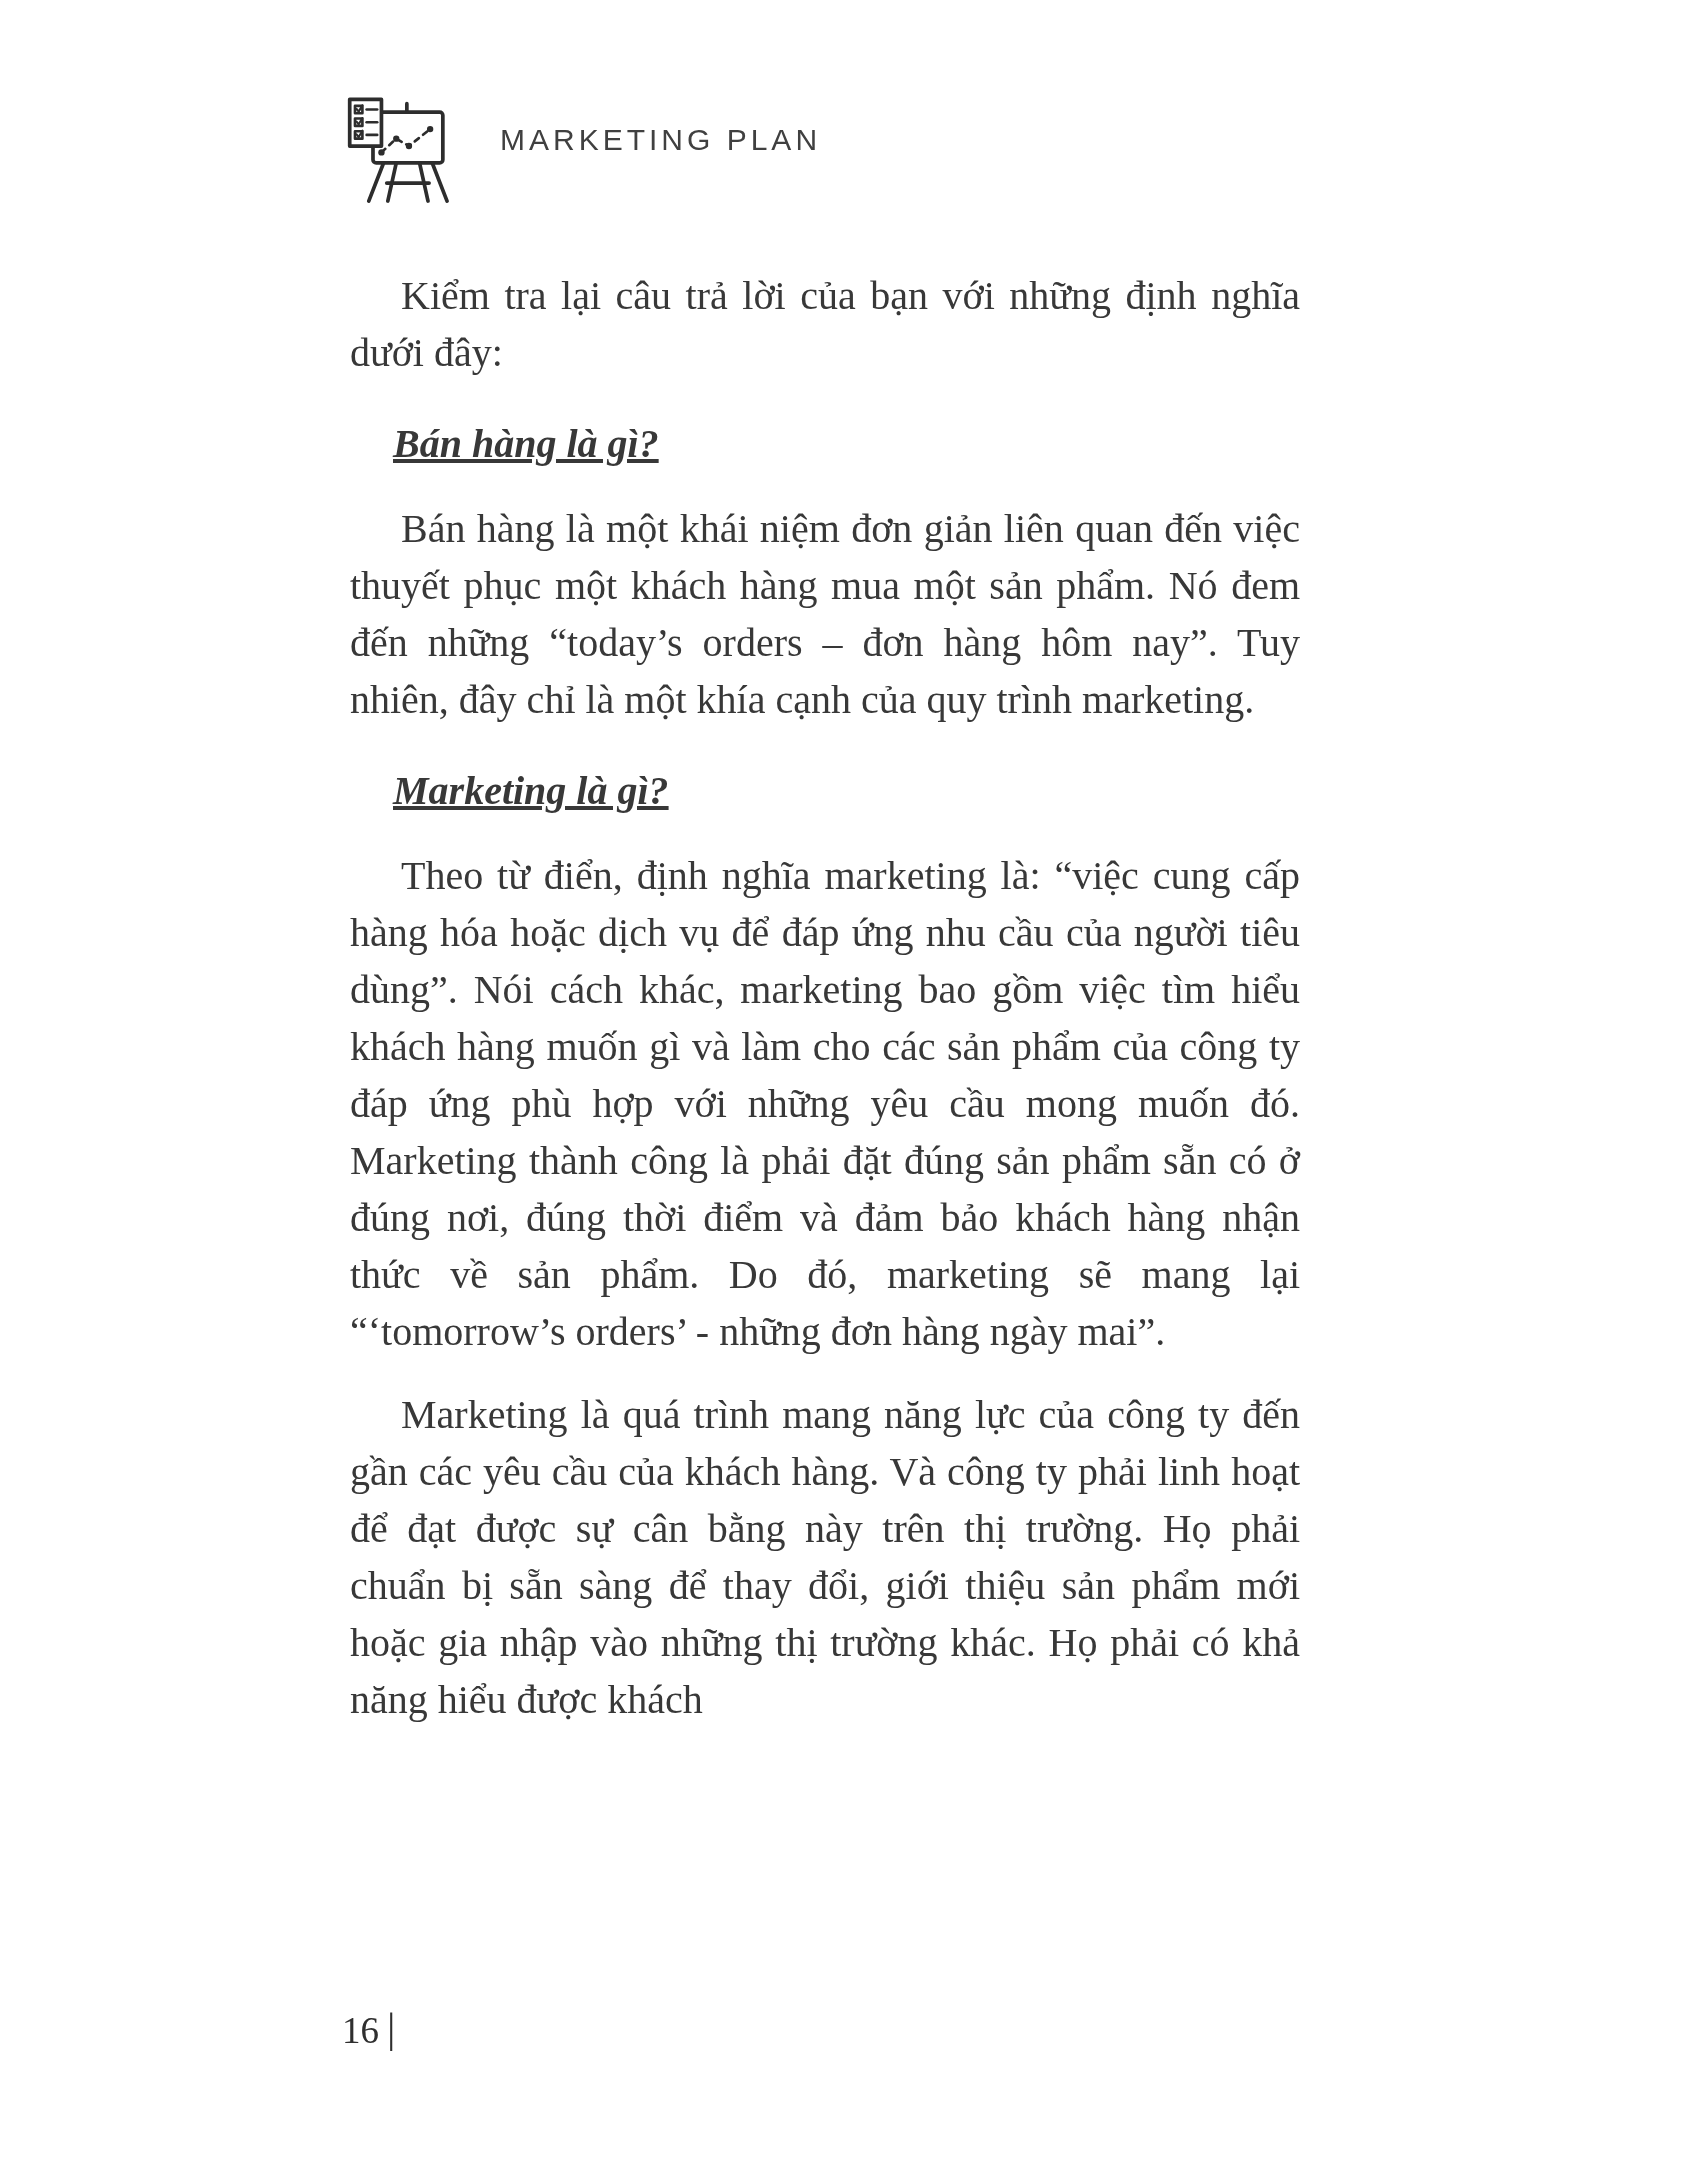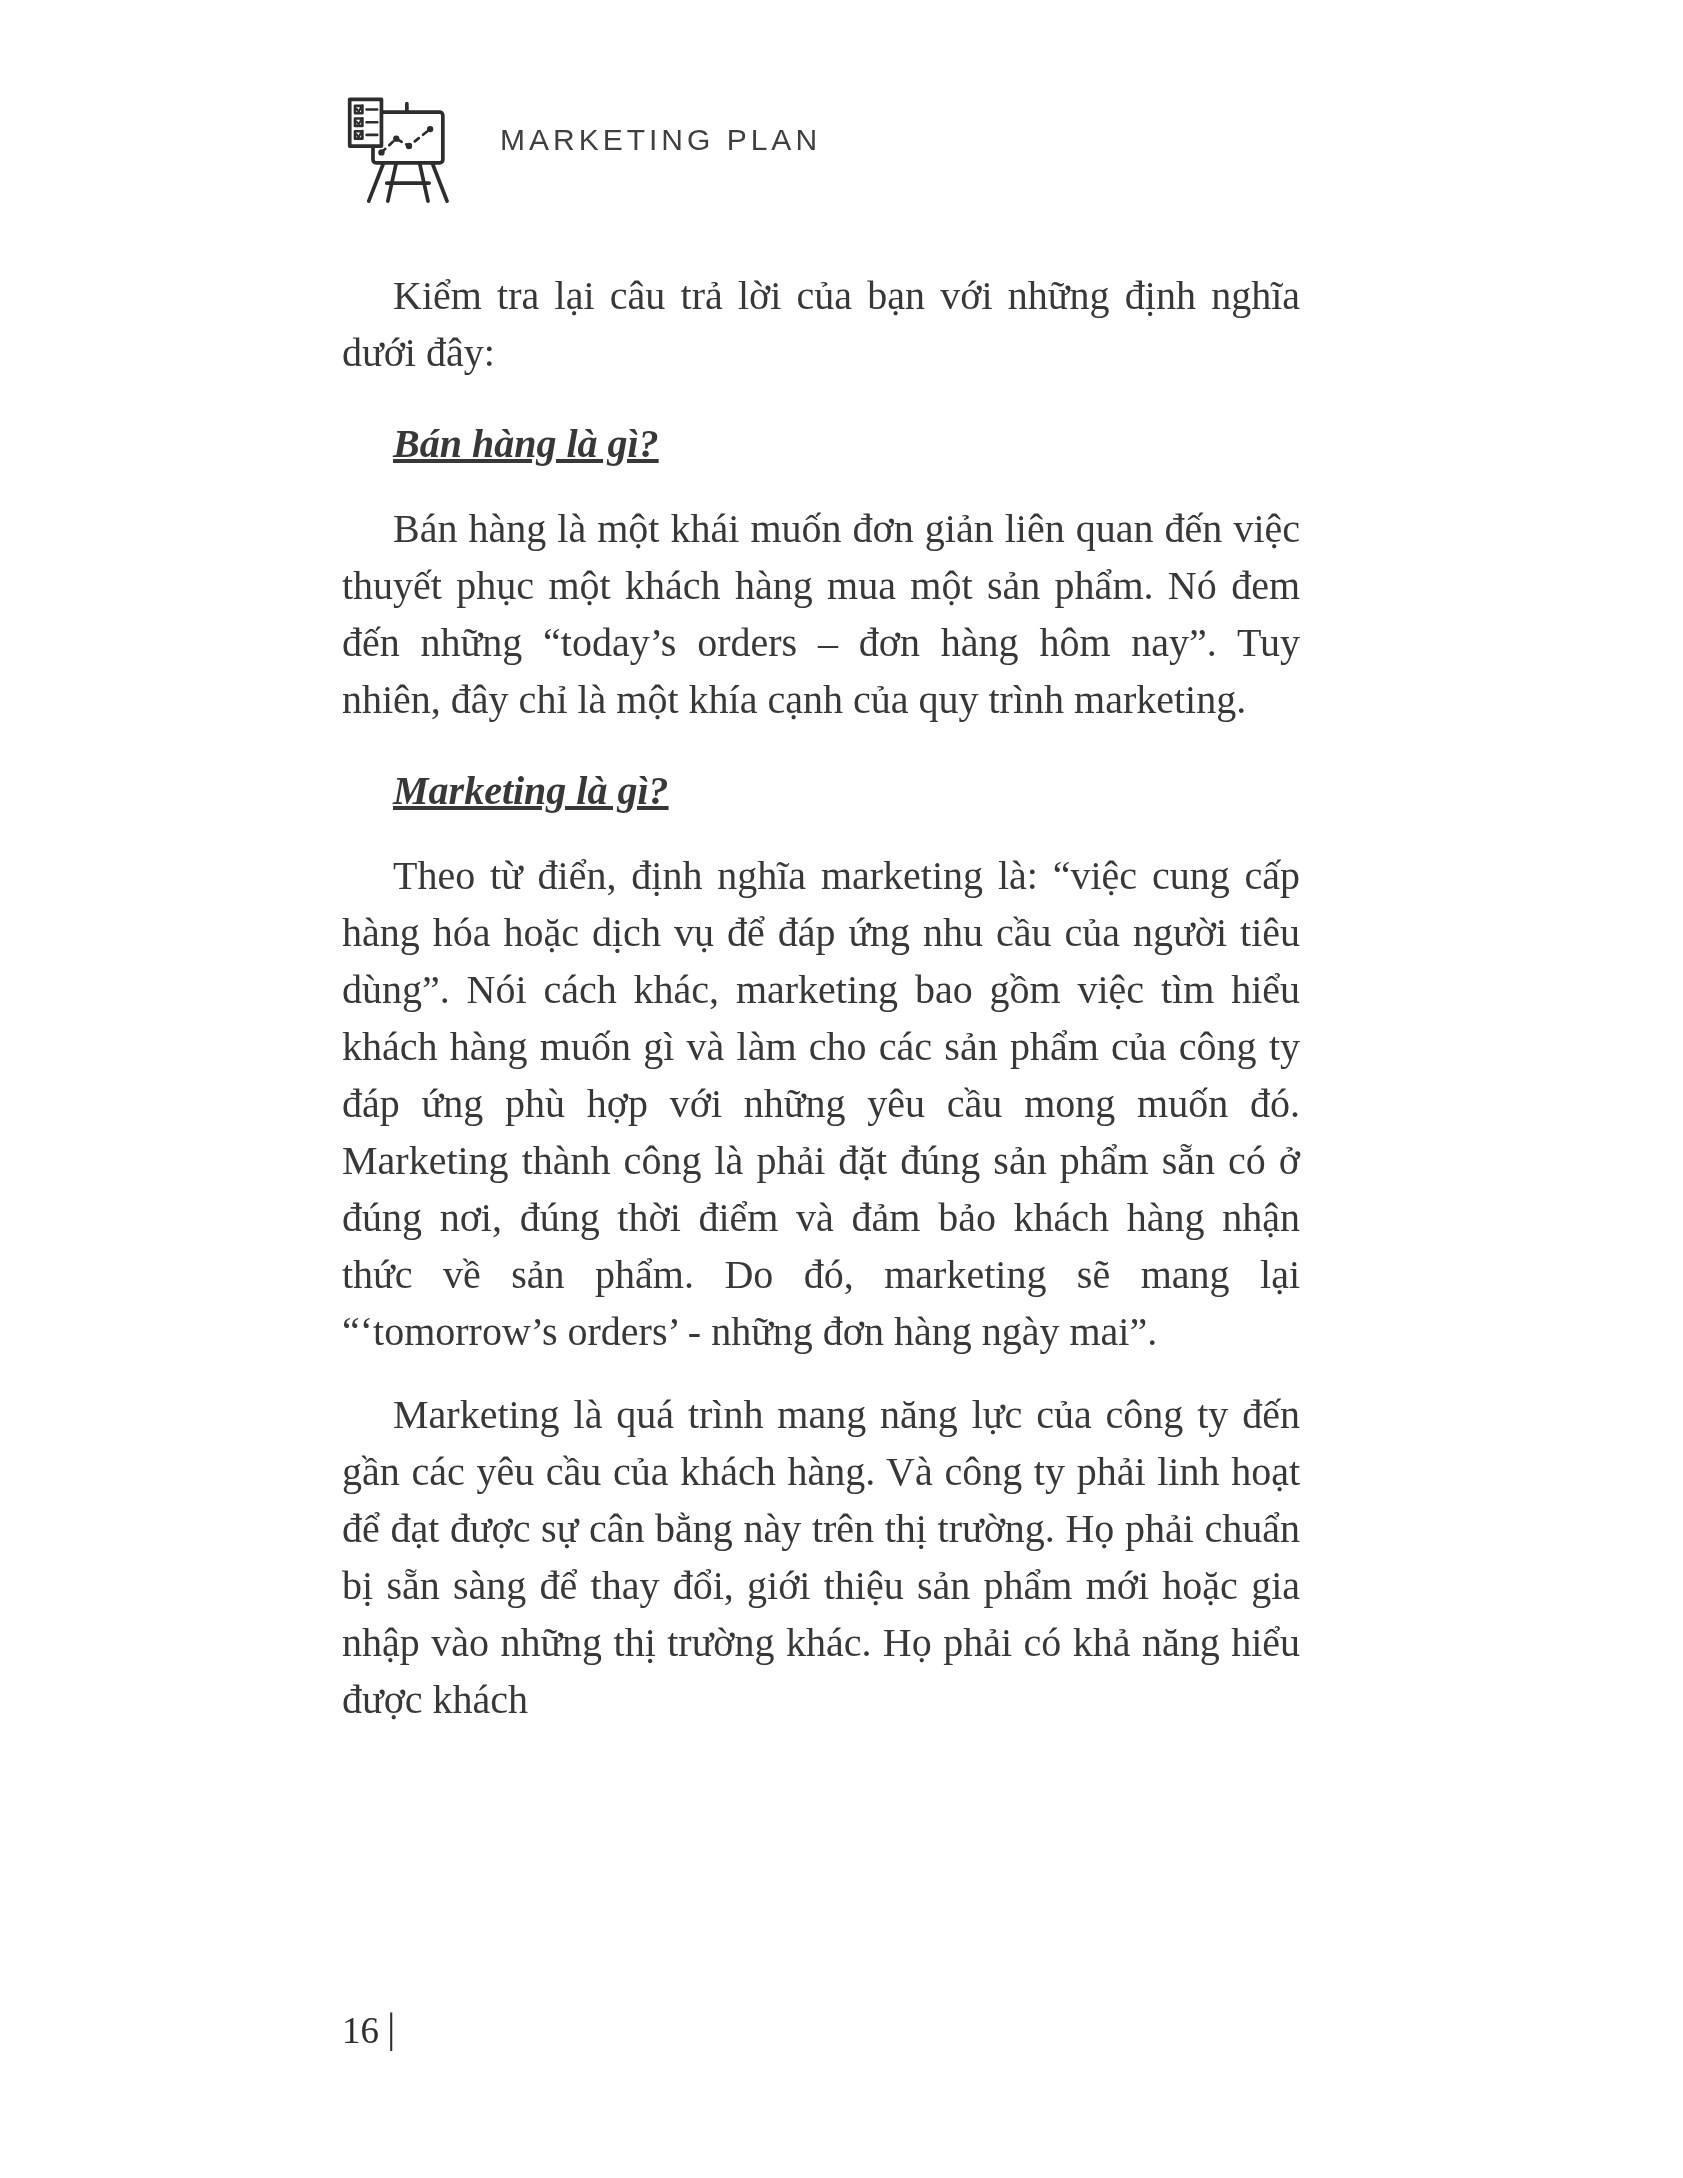--- a/index.html
+++ b/index.html
@@ -46,21 +46,21 @@
     position: absolute;
     top: 267px;
     left: 342px;
     width: 958px;
     font-size: 40px;
     line-height: 57px;
     text-align: justify;
     text-justify: inter-word;
   }
   .para {
-    margin: 0 0 26px 0;
+    margin: 0 0 26px 8px;
     text-indent: 51px;
   }
   .heading {
     margin: 34px 0 28px 0;
     text-indent: 51px;
     font-weight: bold;
     font-style: italic;
     text-align: left;
     text-decoration: underline;
   }
@@ -118,21 +118,21 @@
         <polyline points="18.5,41 20.5,43.5 24,37.5" stroke-width="2"></polyline>
         <line x1="28" y1="41.5" x2="38" y2="41.5" stroke-width="2.5"></line>
       </svg>
     </span>
     <span class="brand">MARKETING PLAN</span>
   </div>
 
   <div class="content">
     <p class="para">Kiểm tra lại câu trả lời của bạn với những định nghĩa dưới đây:</p>
     <p class="heading">Bán hàng là gì?</p>
-    <p class="para">Bán hàng là một khái muốn đơn giản liên quan đến việc thuyết phục một khách hàng mua một sản phẩm. Nó đem đến những “today’s orders – đơn hàng hôm nay”. Tuy nhiên, đây chỉ là một khía cạnh của quy trình marketing.</p>
+    <p class="para">Bán hàng là một khái niệm đơn giản liên quan đến việc thuyết phục một khách hàng mua một sản phẩm. Nó đem đến những “today’s orders – đơn hàng hôm nay”. Tuy nhiên, đây chỉ là một khía cạnh của quy trình marketing.</p>
     <p class="heading">Marketing là gì?</p>
     <p class="para">Theo từ điển, định nghĩa marketing là: “việc cung cấp hàng hóa hoặc dịch vụ để đáp ứng nhu cầu của người tiêu dùng”. Nói cách khác, marketing bao gồm việc tìm hiểu khách hàng muốn gì và làm cho các sản phẩm của công ty đáp ứng phù hợp với những yêu cầu mong muốn đó. Marketing thành công là phải đặt đúng sản phẩm sẵn có ở đúng nơi, đúng thời điểm và đảm bảo khách hàng nhận thức về sản phẩm. Do đó, marketing sẽ mang lại “‘tomorrow’s orders’ - những đơn hàng ngày mai”.</p>
     <p class="para">Marketing là quá trình mang năng lực của công ty đến gần các yêu cầu của khách hàng. Và công ty phải linh hoạt để đạt được sự cân bằng này trên thị trường. Họ phải chuẩn bị sẵn sàng để thay đổi, giới thiệu sản phẩm mới hoặc gia nhập vào những thị trường khác. Họ phải có khả năng hiểu được khách</p>
   </div>
 
   <div class="footer">
     <span class="pg-number">16</span>
     <span class="pg-divider">|</span>
   </div>
 

